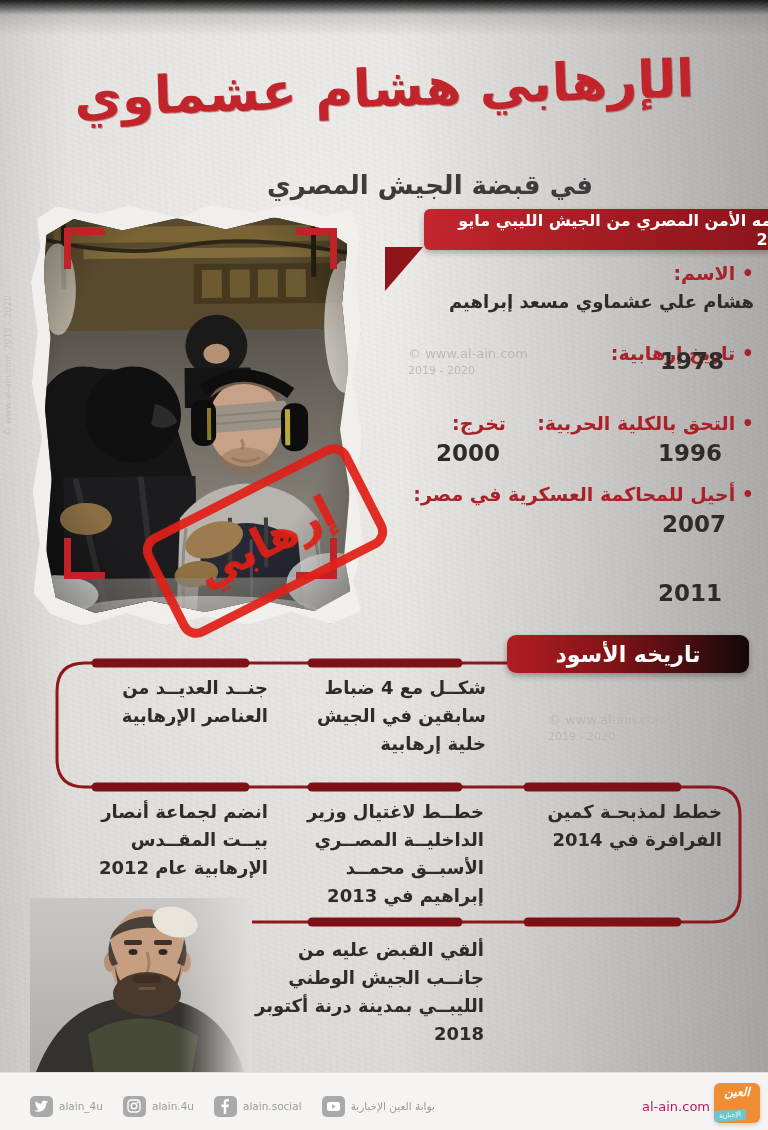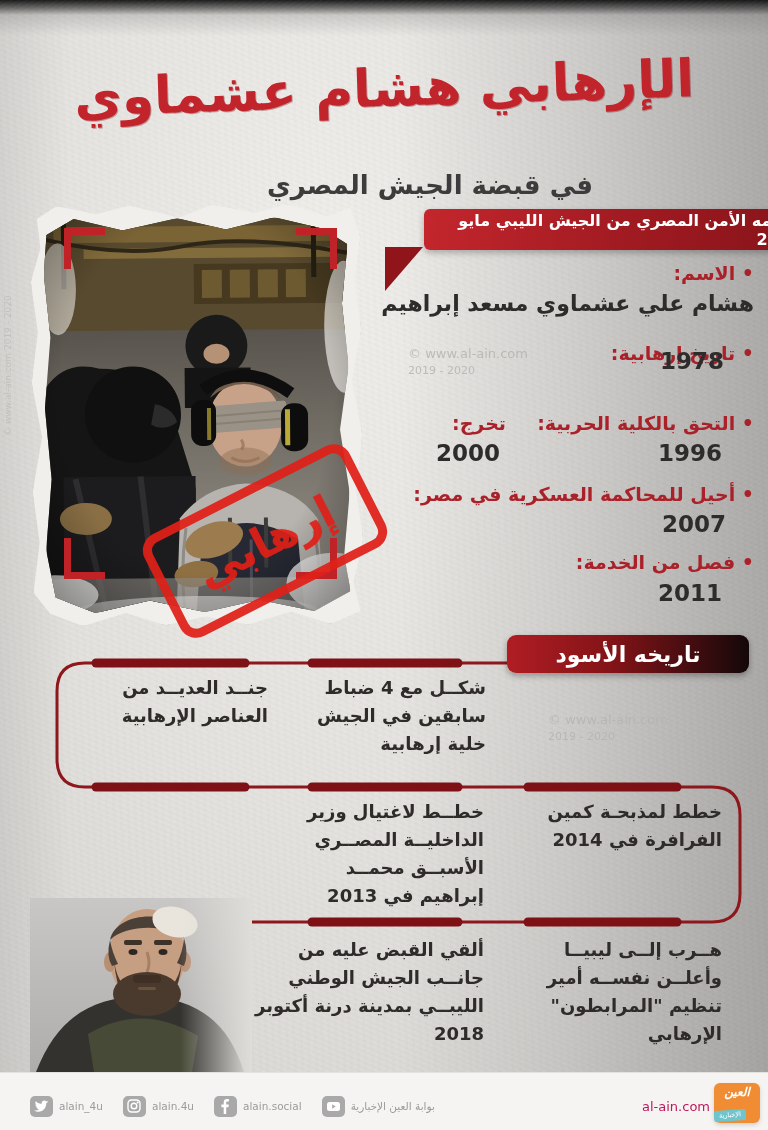--- a/index.html
+++ b/index.html
@@ -168,34 +168,33 @@
   <div class="bk tr"></div>
   <div class="bk bl"></div>
   <div class="bk br"></div>
 
   <div class="stamp">إرهابي</div>
 
   <div class="handover-tail"></div>
   <div class="handover">تسلمه الأمن المصري من الجيش الليبي مايو 2019</div>
 
   <div class="plabel" style="right:14px;top:262px;">• الاسم:</div>
-  <div class="pvalue" style="right:14px;top:291px;font-size:22px;">هشام علي عشماوي مسعد إبراهيم</div>
+  <div class="pvalue" style="right:14px;top:291px;font-size:18px;">هشام علي عشماوي مسعد إبراهيم</div>
 
   <div class="plabel" style="right:14px;top:342px;">• تاريخ إرهابية:</div>
   <div class="pvalue" style="right:44px;top:348px;">1978</div>
 
   <div class="plabel" style="right:14px;top:412px;">• التحق بالكلية الحربية:</div>
   <div class="plabel" style="right:262px;top:412px;">تخرج:</div>
   <div class="pvalue" style="right:46px;top:440px;">1996</div>
   <div class="pvalue" style="right:268px;top:440px;">2000</div>
 
   <div class="plabel" style="right:14px;top:483px;">• أحيل للمحاكمة العسكرية في مصر:</div>
   <div class="pvalue" style="right:42px;top:511px;">2007</div>
 
-  <div class="plabel" style="right:14px;top:551px;">• فصل من الخدمة:</div>
   <div class="pvalue" style="right:46px;top:580px;">2011</div>
 
   <div class="wm" style="left:408px;top:346px;">
     <span>© www.al-ain.com</span><br>
     <small>2019 - 2020</small>
   </div>
   <div class="wm" style="left:548px;top:712px;">
     <span>© www.al-ain.com</span><br>
     <small>2019 - 2020</small>
   </div>
@@ -215,21 +214,21 @@
         <path d="M528 147 H677"></path>
       <path d="M312 282 H458"></path>
         <path d="M528 282 H677"></path>
     </g>
   </svg>
 
   <div class="tl-text" style="left:280px;top:674px;width:206px;">شكــل مع 4 ضباط سابقين في الجيش خلية إرهابية</div>
   <div class="tl-text" style="left:58px;top:674px;width:210px;">جنــد العديــد من العناصر الإرهابية</div>
   <div class="tl-text" style="left:494px;top:798px;width:228px;">خطط لمذبحـة كمين الفرافرة في 2014</div>
   <div class="tl-text" style="left:282px;top:798px;width:202px;">خطــط لاغتيال وزير الداخليــة المصــري الأسبــق محمــد إبراهيم في 2013</div>
-  <div class="tl-text" style="left:494px;top:936px;width:228px;">هــرب إلــى ليبيــا وأعلــن نفســه أمير تنظيم "المرابطون" الإرهابي</div>
+  <div class="tl-text" style="left:58px;top:798px;width:210px;">انضم لجماعة أنصار بيــت المقــدس الإرهابية عام 2012</div>
   <div class="tl-text" style="left:246px;top:936px;width:238px;">ألقي القبض عليه من جانــب الجيش الوطني الليبــي بمدينة درنة أكتوبر 2018</div>
 
   <div class="portrait">
     <svg width="222" height="174" viewBox="0 0 222 174">
       <defs>
         <linearGradient id="gWall" x1="0" y1="0" x2="0" y2="1">
           <stop offset="0" stop-color="#c8c7c5"></stop>
             <stop offset="1" stop-color="#aeadab"></stop>
         </linearGradient>
         <linearGradient id="gFadeR" x1="0" y1="0" x2="1" y2="0">

